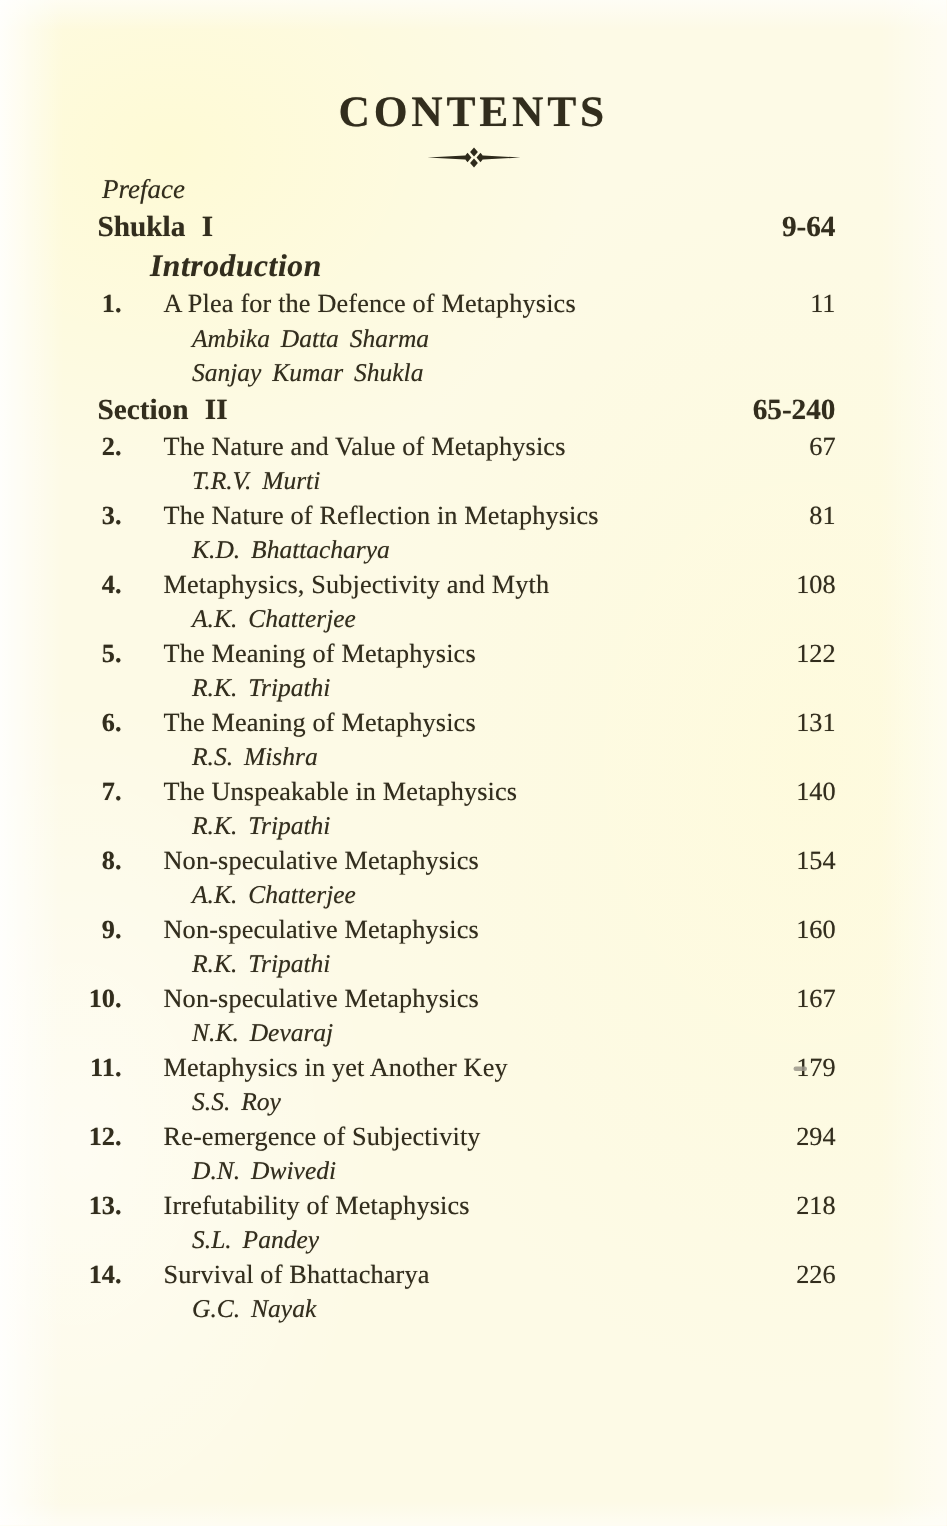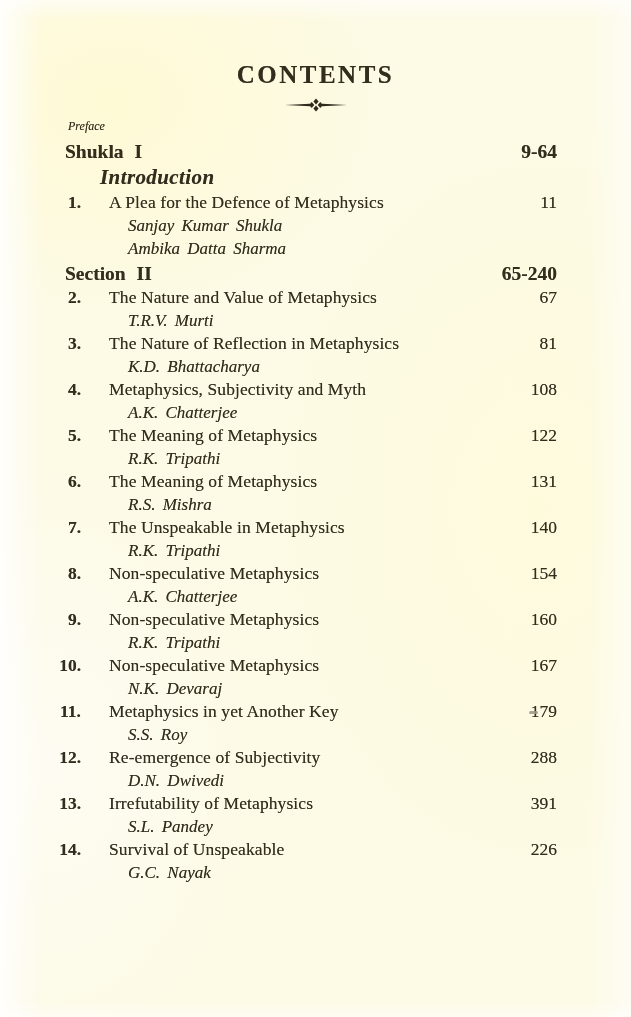--- a/index.html
+++ b/index.html
@@ -17,30 +17,30 @@
       linear-gradient(180deg, rgba(255,255,255,.6) 0px, rgba(255,255,255,0) 20px),
       linear-gradient(0deg, rgba(255,255,255,.5) 0px, rgba(255,255,255,0) 16px),
       radial-gradient(ellipse 280px 220px at 18% 10%, rgba(255,250,200,.55), rgba(255,250,200,0)),
       radial-gradient(ellipse 300px 420px at 85% 50%, rgba(255,251,210,.45), rgba(255,251,210,0)),
       radial-gradient(ellipse 200px 300px at 8% 75%, rgba(255,255,255,.5), rgba(255,255,255,0));
     text-shadow:0 0 .5px rgba(50,45,29,.55);
   }
   .title{
     margin:0;padding-top:60px;
     text-align:center;
-    font-size:25px;font-weight:bold;
+    font-size:29px;font-weight:bold;
     letter-spacing:2.5px;
     line-height:30px;
   }
   .ornament{width:64px;height:14px;margin:8px auto 3px;display:block;}
   .ornament *{fill:#2e2a1b;}
   .preface{
     margin-left:68px;
     font-style:italic;
-    font-size:12px;line-height:23px;
+    font-size:18px;line-height:23px;
   }
   .section-row{
     display:flex;justify-content:space-between;align-items:baseline;
     margin:1px 74px 0 65px;
     font-weight:bold;font-size:19.5px;line-height:25px;
   }
   .section-label{word-spacing:6px;}
   .section-subtitle{
     margin-left:100px;margin-right:74px;
     font-weight:bold;font-size:21px;line-height:27px;
@@ -84,22 +84,22 @@
   </div>
   <div class="section-subtitle">Introduction</div>
 
   <div class="item">
     <div class="item-row">
       <span class="num">1.</span>
       <span class="item-title">A Plea for the Defence of Metaphysics</span>
       <span class="pg">11</span>
     </div>
     <div class="authors">
+          <div class="author">Ambika Datta Sharma</div>
           <div class="author">Sanjay Kumar Shukla</div>
-          <div class="author">Ambika Datta Sharma</div>
         </div>
   </div>
 
   <div class="section-row">
     <span class="section-label">Section II</span>
     <span class="section-pages">65-240</span>
   </div>
 
   <div class="item">
     <div class="item-row">
@@ -208,42 +208,42 @@
     </div>
     <div class="authors">
           <div class="author">S.S. Roy</div>
         </div>
   </div>
 
   <div class="item">
     <div class="item-row">
       <span class="num">12.</span>
       <span class="item-title">Re-emergence of Subjectivity</span>
-      <span class="pg">288</span>
+      <span class="pg">294</span>
     </div>
     <div class="authors">
           <div class="author">D.N. Dwivedi</div>
         </div>
   </div>
 
   <div class="item">
     <div class="item-row">
       <span class="num">13.</span>
       <span class="item-title">Irrefutability of Metaphysics</span>
-      <span class="pg">391</span>
+      <span class="pg">218</span>
     </div>
     <div class="authors">
           <div class="author">S.L. Pandey</div>
         </div>
   </div>
 
   <div class="item">
     <div class="item-row">
       <span class="num">14.</span>
-      <span class="item-title">Survival of Unspeakable</span>
+      <span class="item-title">Survival of Bhattacharya</span>
       <span class="pg">226</span>
     </div>
     <div class="authors">
           <div class="author">G.C. Nayak</div>
         </div>
   </div>
 </div>
 
   <div class="speck"></div>
 </div>

